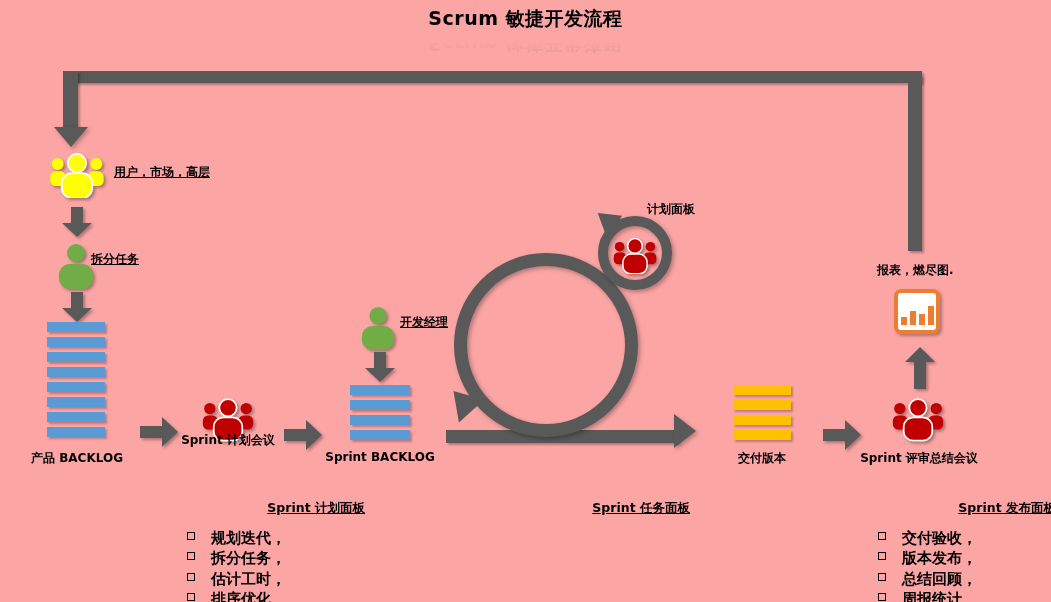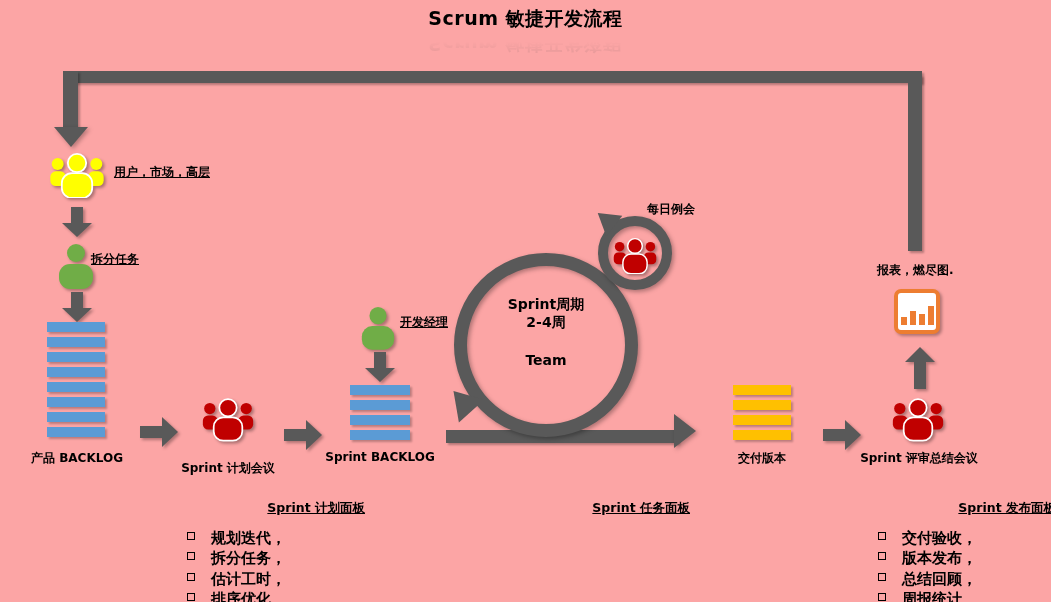--- a/index.html
+++ b/index.html
@@ -165,21 +165,21 @@
   <div class="abs icon-wrap red" style="left:202px; top:394px;">
     <svg width="52" height="50" viewBox="0 0 60 50">
       <circle cx="9" cy="13" r="6.5" fill="currentColor"></circle>
       <rect x="1" y="21" width="17" height="16" rx="6" fill="currentColor"></rect>
       <circle cx="51" cy="13" r="6.5" fill="currentColor"></circle>
       <rect x="42" y="21" width="17" height="16" rx="6" fill="currentColor"></rect>
       <circle cx="30" cy="12" r="10" fill="currentColor" stroke="#fff" stroke-width="2"></circle>
       <rect x="13.5" y="23" width="33" height="27" rx="11" fill="currentColor" stroke="#fff" stroke-width="2"></rect>
     </svg>
   </div>
-  <div class="abs lbl center" style="left:178px; top:460px; width:100px;">Sprint 计划会议</div>
+  <div class="abs lbl center" style="left:178px; top:432px; width:100px;">Sprint 计划会议</div>
 
   <div class="abs blk arrow-right" style="left:284px; top:420px;">
     <div class="shaft"></div>
       <div class="tri"></div>
   </div>
 
   <div class="abs icon-wrap green" style="left:359px; top:306px;">
     <svg width="38" height="44" viewBox="0 0 40 46">
       <circle cx="20" cy="10" r="9" fill="currentColor"></circle>
       <rect x="3" y="21" width="34" height="25" rx="11" fill="currentColor"></rect>
@@ -195,39 +195,34 @@
   <div class="abs stack blue" style="left:350px; top:385px; width:60px;">
       <div class="bar"></div>
       <div class="bar"></div>
       <div class="bar"></div>
       <div class="bar"></div>
     </div>
   <div class="abs lbl center" style="left:322px; top:450px; width:116px;">Sprint BACKLOG</div>
 
   <div class="abs ring ring-big"></div>
   <div class="abs tri ring-big-head"></div>
-  <div class="abs cycle-text">
-    <div>Sprint周期</div>
-    <div>2-4周</div>
-    <div class="team">Team</div>
-  </div>
 
   <div class="abs ring ring-small"></div>
   <div class="abs tri ring-small-head"></div>
   <div class="abs icon-wrap red" style="left:613px; top:237px; z-index:5;">
     <svg width="44" height="37" viewBox="0 0 60 50">
       <circle cx="9" cy="13" r="6.5" fill="currentColor"></circle>
       <rect x="1" y="21" width="17" height="16" rx="6" fill="currentColor"></rect>
       <circle cx="51" cy="13" r="6.5" fill="currentColor"></circle>
       <rect x="42" y="21" width="17" height="16" rx="6" fill="currentColor"></rect>
       <circle cx="30" cy="12" r="10" fill="currentColor" stroke="#fff" stroke-width="2"></circle>
       <rect x="13.5" y="23" width="33" height="27" rx="11" fill="currentColor" stroke="#fff" stroke-width="2"></rect>
     </svg>
   </div>
-  <div class="abs lbl" style="left:647px; top:201px;">每日例会</div>
+  <div class="abs lbl" style="left:647px; top:201px;">计划面板</div>
 
   <div class="abs gbar flow-shaft"></div>
   <div class="abs tri flow-head"></div>
 
   <div class="abs stack gold" style="left:733px; top:385px; width:58px;">
       <div class="bar"></div>
       <div class="bar"></div>
       <div class="bar"></div>
       <div class="bar"></div>
     </div>

